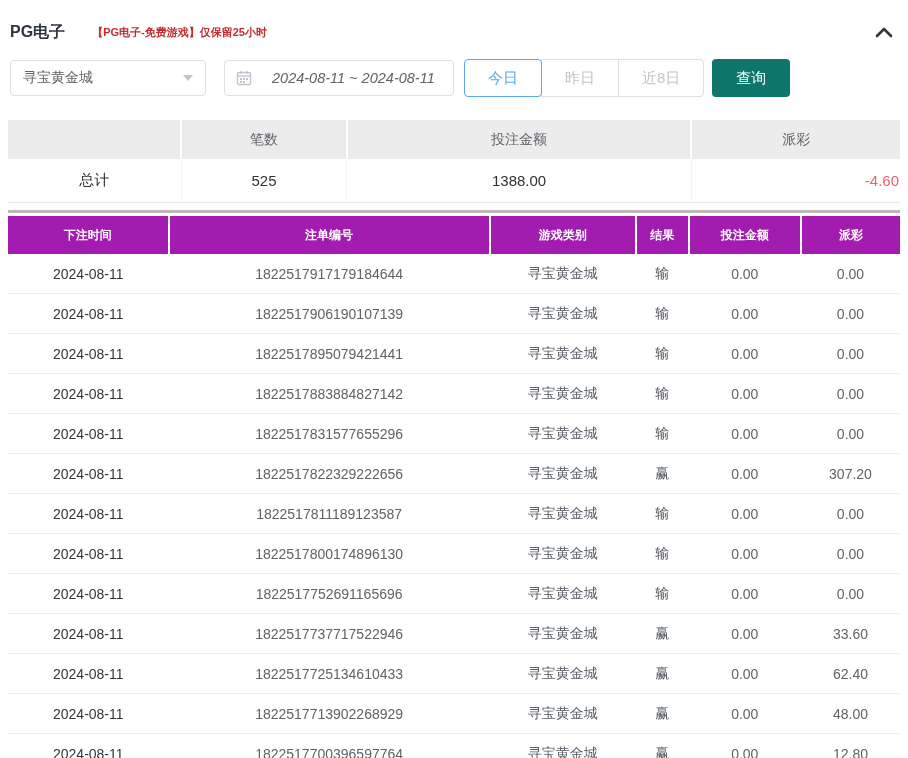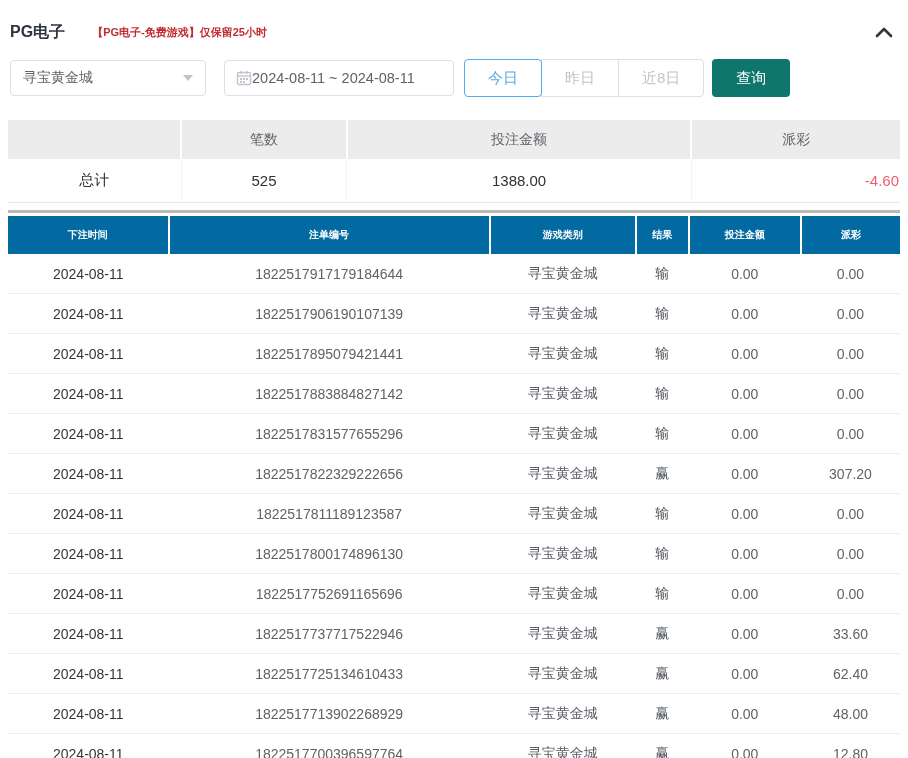--- a/index.html
+++ b/index.html
@@ -25,22 +25,22 @@
     display:flex;align-items:center;justify-content:space-between;
     padding:0 12px;box-sizing:border-box;cursor:pointer;background:#fff;
   }
   .select-box .select-value{font-size:14px;color:#606266;}
   .caret-down{
     width:0;height:0;border-left:5px solid transparent;border-right:5px solid transparent;
     border-top:6px solid #c0c4cc;
   }
   .date-box{
     width:230px;height:36px;border:1px solid #dcdfe6;border-radius:4px;
-    display:flex;align-items:center;gap:0;padding:0 11px;box-sizing:border-box;
-    margin-left:18px;cursor:pointer;background:#fff;
+    display:flex;align-items:center;gap:20px;padding:0 11px;box-sizing:border-box;
+    margin-left:18px;cursor:pointer;background:#fff;font-style:italic;
   }
   .date-box .date-value{font-size:14.5px;color:#5f6368;white-space:nowrap;}
   .range-group{display:flex;margin-left:10px;}
   .range-btn{
     height:38px;padding:0 23px;background:#fff;border:1px solid #dcdfe6;
     color:#c0c4cc;font-size:15px;margin-left:-1px;cursor:pointer;box-sizing:border-box;
     font-family:inherit;
   }
   .range-btn:first-child{margin-left:0;border-radius:4px 0 0 4px;}
   .range-btn:last-child{border-radius:0 4px 4px 0;}
@@ -64,21 +64,21 @@
     height:41px;text-align:center;font-size:15px;color:#303133;
     border-bottom:1px solid #e8e8ea;border-right:1px solid #f5f5f6;
   }
   .summary-table tbody td:last-child{border-right:none;}
   .summary-table td.negative{color:#ef5e68;text-align:right;}
   
   .table-wrap{margin:7px 8px 0 8px;}
   .table-top-strip{height:3px;background:#b9b9b9;margin-bottom:3px;}
   .bet-table{width:892px;border-collapse:collapse;table-layout:fixed;}
   .bet-table thead th{
-    background:#0369a1;color:#ffffff;font-size:10px;font-weight:bold;
+    background:#a21caf;color:#ffffff;font-size:12px;font-weight:bold;
     height:36px;border-right:2px solid #ffffff;
   }
   .bet-table thead th:last-child{border-right:none;}
   .bet-table tbody td{
     height:37px;text-align:center;font-size:14px;color:#606266;
     border-bottom:1px solid #ebeef5;white-space:nowrap;overflow:hidden;
   }
   .bet-table tbody td.c-time{color:#32373d;}
   .bet-table tbody td.c-result{color:#4d525a;}
   .bet-table tbody td.c-game{color:#595e66;}

